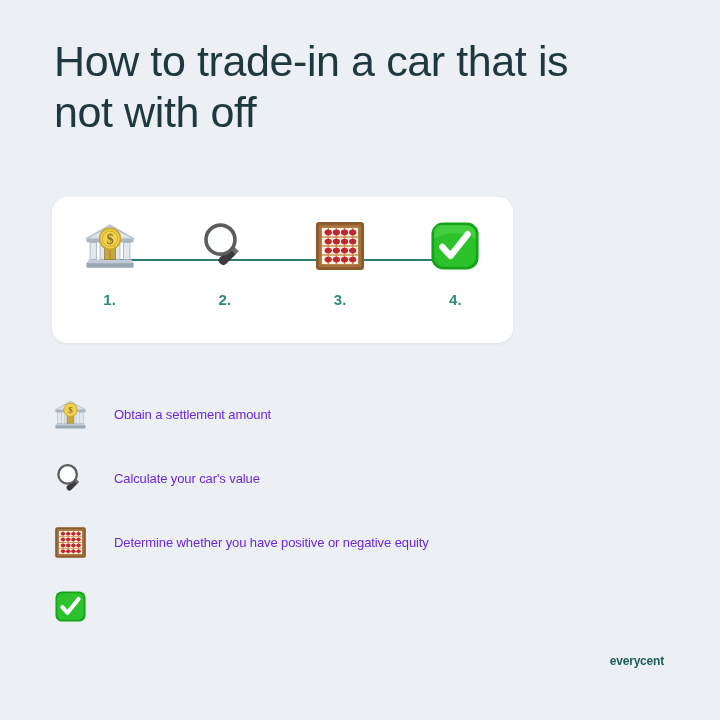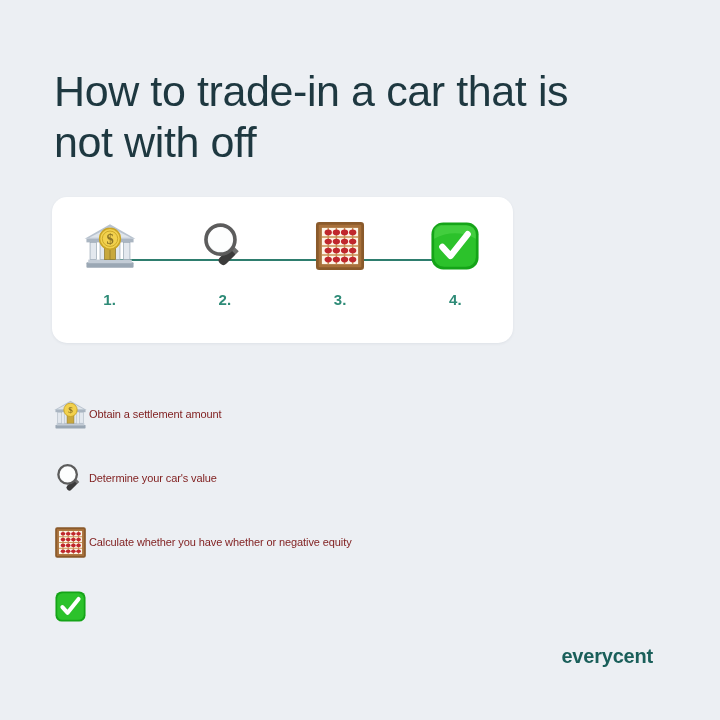--- a/index.html
+++ b/index.html
@@ -12,21 +12,21 @@
     background: #eceff3;
     font-family: "Liberation Sans", sans-serif;
     overflow: hidden;
     position: relative;
   }
 
   
   .title {
     position: absolute;
     left: 54px;
-    top: 66px;
+    top: 36px;
     width: 600px;
     font-size: 43px;
     line-height: 1.18;
     font-weight: 400;
     color: #1e3840;
     letter-spacing: -0.4px;
   }
 
   
   .step-card {
@@ -90,31 +90,32 @@
     align-items: center;
     height: 64px;
   }
   .list-icon {
     width: 37px;
     height: 37px;
     flex: 0 0 37px;
     display: block;
   }
   .list-label {
-    font-size: 11px;
-    color: #7f1d1d;
+    margin-left: 25px;
+    font-size: 13px;
+    color: #6d28d9;
     letter-spacing: -0.1px;
   }
 
   
   .logo {
     position: absolute;
-    right: 67px;
+    right: 56px;
     bottom: 52px;
-    font-size: 20px;
+    font-size: 12px;
     font-weight: bold;
     color: #1a5f5a;
     letter-spacing: -0.2px;
   }
 </style>
 </head>
 <body>
 
 <div class="title">
   <span>How to trade-in a car that is</span><br>
@@ -235,21 +236,21 @@
 
   <div class="list-item">
     <svg class="list-icon" viewBox="0 0 64 64">
       <g transform="rotate(45 38 40)">
         <rect x="33" y="34" width="10" height="22" rx="4.5" fill="#3b3b3b"></rect>
         <rect x="33" y="32" width="10" height="5" fill="#6e6e6e"></rect>
       </g>
       <circle cx="27" cy="25" r="16" fill="#f7f9fa" stroke="#5c5c5c" stroke-width="4"></circle>
       <circle cx="27" cy="25" r="13" fill="#fdfefe"></circle>
     </svg>
-    <span class="list-label">Determine your car's value</span>
+    <span class="list-label">Calculate your car's value</span>
   </div>
 
   <div class="list-item">
     <svg class="list-icon" viewBox="0 0 64 64">
       <rect x="7" y="7" width="50" height="50" rx="2" fill="#a8703a"></rect>
       <rect x="12" y="12" width="40" height="40" fill="#fdf4e7"></rect>
       <g stroke="#c98f52" stroke-width="1.6">
         <line x1="12" y1="22" x2="52" y2="22"></line>
         <line x1="12" y1="32" x2="52" y2="32"></line>
         <line x1="12" y1="42" x2="52" y2="42"></line>
@@ -271,21 +272,21 @@
           <ellipse cx="28" cy="37" rx="4" ry="3.1"></ellipse>
         <ellipse cx="37" cy="37" rx="4" ry="3.1"></ellipse>
           <ellipse cx="46" cy="37" rx="4" ry="3.1"></ellipse>
         <ellipse cx="19" cy="47" rx="4" ry="3.1"></ellipse>
           <ellipse cx="28" cy="47" rx="4" ry="3.1"></ellipse>
         <ellipse cx="37" cy="47" rx="4" ry="3.1"></ellipse>
           <ellipse cx="46" cy="47" rx="4" ry="3.1"></ellipse>
       </g>
       <rect x="7" y="7" width="50" height="50" rx="2" fill="none" stroke="#8a5a2b" stroke-width="3"></rect>
     </svg>
-    <span class="list-label">Calculate whether you have whether or negative equity</span>
+    <span class="list-label">Determine whether you have positive or negative equity</span>
   </div>
 
   <div class="list-item">
     <svg class="list-icon" viewBox="0 0 64 64">
       <rect x="6" y="6" width="52" height="52" rx="11" fill="#15a418"></rect>
       <rect x="9" y="9" width="46" height="46" rx="9" fill="#2cc22b"></rect>
       <path d="M18 33 L27 43 L46 19" stroke="#ffffff" stroke-width="7" fill="none" stroke-linecap="round" stroke-linejoin="round"></path>
     </svg>
   </div>
 

